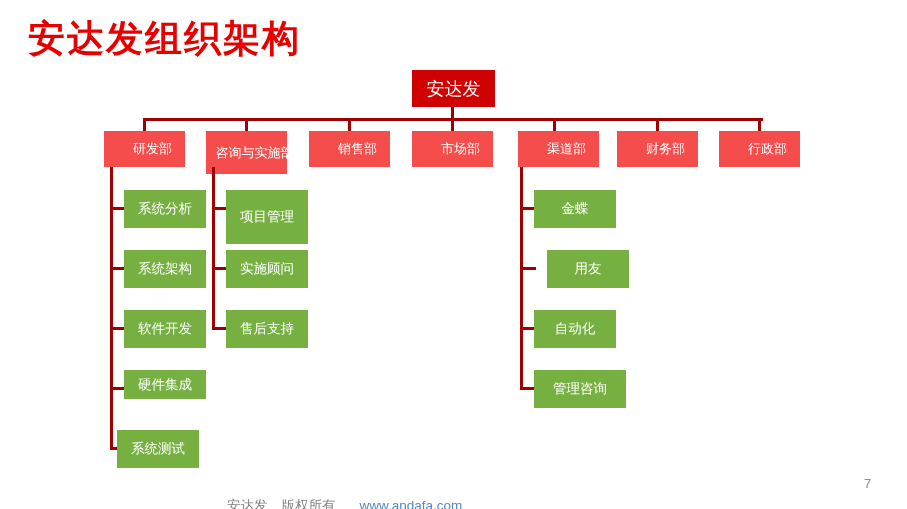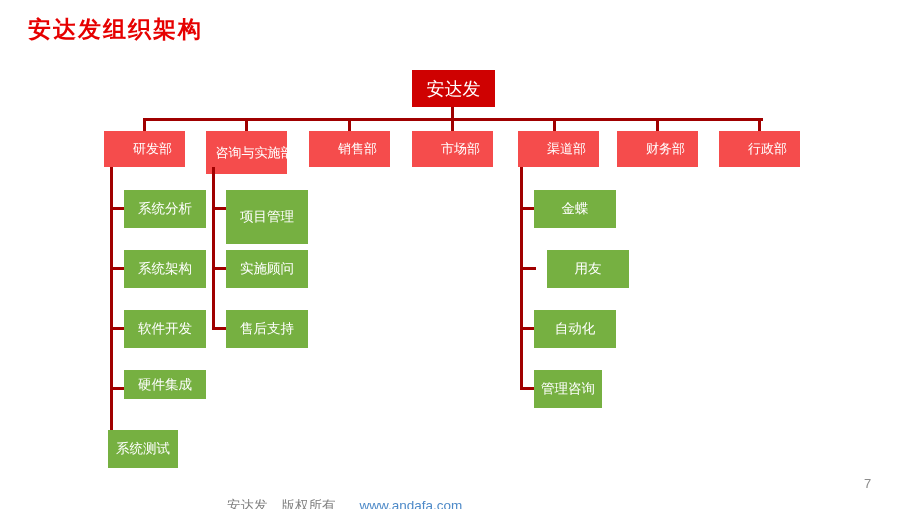--- a/index.html
+++ b/index.html
@@ -8,21 +8,21 @@
     background:#ffffff;
   }
   #slide {
     position:relative;
     width:907px; height:509px;
     background:#ffffff;
     overflow:hidden;
   }
   #page-title {
     position:absolute; left:28px; top:14px;
-    font-size:23px; font-weight:bold; letter-spacing:2px;
+    font-size:37px; font-weight:bold; letter-spacing:2px;
     color:var(--title-red);
     white-space:nowrap;
   }
   .node {
     position:absolute;
     display:flex; align-items:center; justify-content:center;
     color:#ffffff;
     white-space:nowrap;
     box-sizing:border-box;
   }
@@ -65,21 +65,21 @@
       <div class="cline" style="left: 110px; top: 167px; width: 3px; height: 282px;"></div>
       <div class="cline" style="left: 110px; top: 207px; width: 16px; height: 3px;"></div>
       <div class="node child-node" style="left: 124px; top: 190px; width: 82px; height: 38px;">系统分析</div>
       <div class="cline" style="left: 110px; top: 267px; width: 16px; height: 3px;"></div>
       <div class="node child-node" style="left: 124px; top: 250px; width: 82px; height: 38px;">系统架构</div>
       <div class="cline" style="left: 110px; top: 327px; width: 16px; height: 3px;"></div>
       <div class="node child-node" style="left: 124px; top: 310px; width: 82px; height: 38px;">软件开发</div>
       <div class="cline" style="left: 110px; top: 387px; width: 16px; height: 3px;"></div>
       <div class="node child-node" style="left: 124px; top: 370px; width: 82px; height: 29px;">硬件集成</div>
       <div class="cline" style="left: 110px; top: 447px; width: 16px; height: 3px;"></div>
-      <div class="node child-node" style="left: 108px; top: 430px; width: 70px; height: 38px;">系统测试</div>
+      <div class="node child-node" style="left: 117px; top: 430px; width: 82px; height: 38px;">系统测试</div>
       <div class="cline" style="left: 245px; top: 118px; width: 3px; height: 13px;"></div>
       <div class="node dept-node" style="left: 206px; top: 131px; width: 81px; height: 43px;">咨询与实施部</div>
       <div class="cline" style="left: 212px; top: 167px; width: 3px; height: 162px;"></div>
       <div class="cline" style="left: 212px; top: 207px; width: 16px; height: 3px;"></div>
       <div class="node child-node" style="left: 226px; top: 190px; width: 82px; height: 54px;">项目管理</div>
       <div class="cline" style="left: 212px; top: 267px; width: 16px; height: 3px;"></div>
       <div class="node child-node" style="left: 226px; top: 250px; width: 82px; height: 38px;">实施顾问</div>
       <div class="cline" style="left: 212px; top: 327px; width: 16px; height: 3px;"></div>
       <div class="node child-node" style="left: 226px; top: 310px; width: 82px; height: 38px;">售后支持</div>
       <div class="cline" style="left: 348px; top: 118px; width: 3px; height: 13px;"></div>
@@ -89,21 +89,21 @@
       <div class="cline" style="left: 553px; top: 118px; width: 3px; height: 13px;"></div>
       <div class="node dept-node" style="left: 518px; top: 131px; width: 81px; height: 36px;">渠道部</div>
       <div class="cline" style="left: 520px; top: 167px; width: 3px; height: 222px;"></div>
       <div class="cline" style="left: 520px; top: 207px; width: 16px; height: 3px;"></div>
       <div class="node child-node" style="left: 534px; top: 190px; width: 82px; height: 38px;">金蝶</div>
       <div class="cline" style="left: 520px; top: 267px; width: 16px; height: 3px;"></div>
       <div class="node child-node" style="left: 547px; top: 250px; width: 82px; height: 38px;">用友</div>
       <div class="cline" style="left: 520px; top: 327px; width: 16px; height: 3px;"></div>
       <div class="node child-node" style="left: 534px; top: 310px; width: 82px; height: 38px;">自动化</div>
       <div class="cline" style="left: 520px; top: 387px; width: 16px; height: 3px;"></div>
-      <div class="node child-node" style="left: 534px; top: 370px; width: 68px; height: 38px;">管理咨询</div>
+      <div class="node child-node" style="left: 534px; top: 370px; width: 92px; height: 38px;">管理咨询</div>
       <div class="cline" style="left: 656px; top: 118px; width: 3px; height: 13px;"></div>
       <div class="node dept-node" style="left: 617px; top: 131px; width: 81px; height: 36px;">财务部</div>
       <div class="cline" style="left: 758px; top: 118px; width: 3px; height: 13px;"></div>
       <div class="node dept-node" style="left: 719px; top: 131px; width: 81px; height: 36px;">行政部</div>
     </div>
 
   <div id="footer">
     <span class="seg-brand">安达发</span>
     <span class="seg-rights">版权所有</span>
     <a>www.andafa.com</a>

